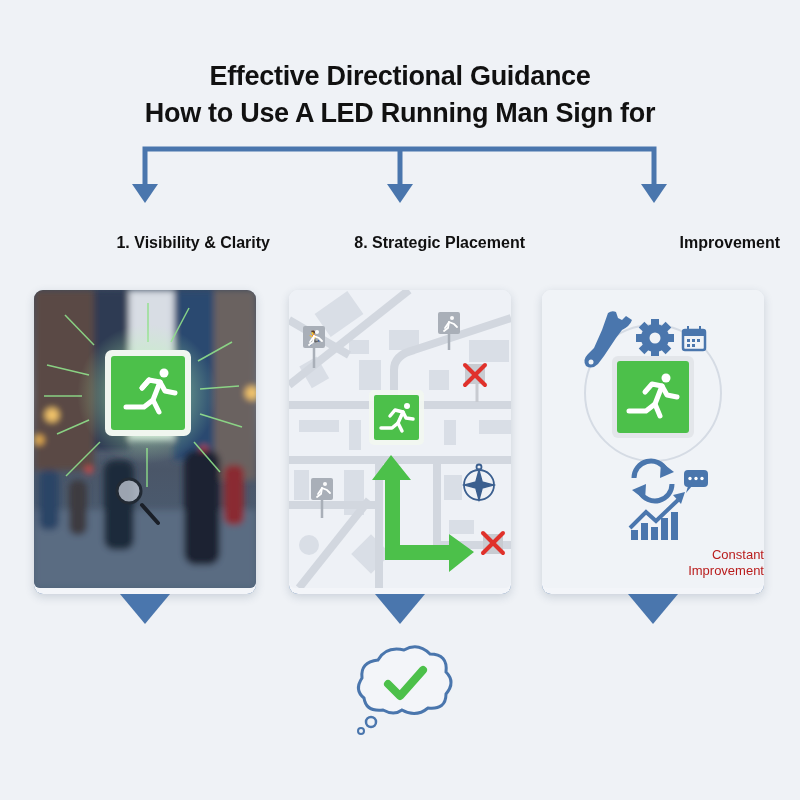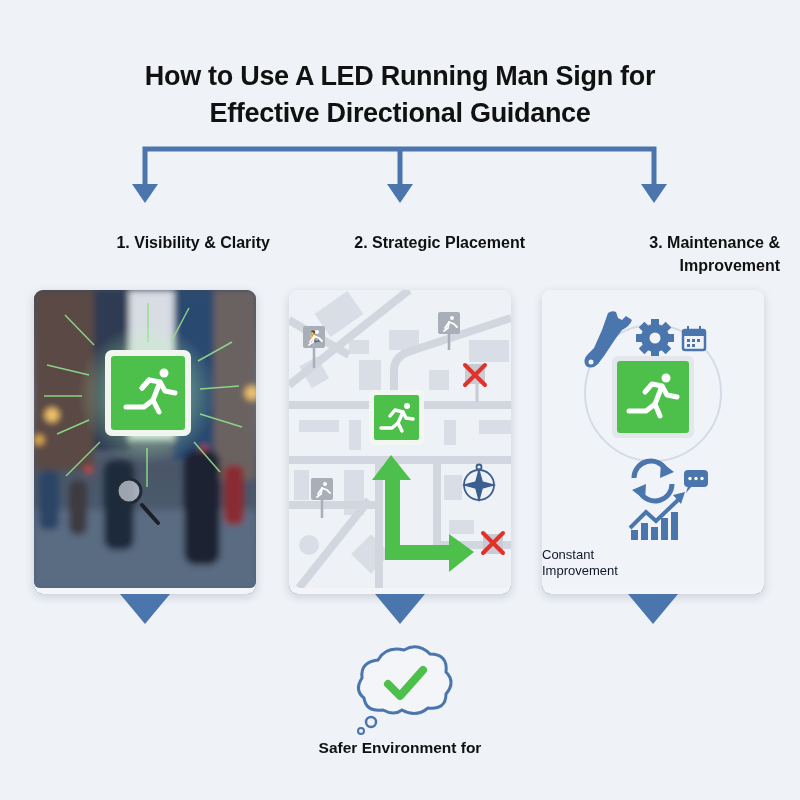--- a/index.html
+++ b/index.html
@@ -31,52 +31,51 @@
     position:absolute; left:0; bottom:0; width:222px; height:12px;
     background:#4a76ad; border-radius:0 0 9px 9px; z-index:-1;
   }
   .card-pointer {
     position:absolute; left:86px; top:304px; width:0; height:0;
     border-left:25px solid transparent; border-right:25px solid transparent;
     border-top:30px solid #4a76ad;
   }
   .card svg { display:block; }
   .caption {
-    position:absolute; left:0; width:222px; text-align:left;
-    font-size:13px; line-height:16px; color:#0f172a;
+    position:absolute; left:0; width:222px; text-align:right;
+    font-size:13px; line-height:16px; color:#b91c1c;
   }
   .outcome-label {
     position:absolute; left:280px; top:737px; width:240px; text-align:center;
     font-weight:bold; font-size:15.5px; line-height:22px;
   }
 </style>
 </head>
 <body>
 
 <div class="title">
+  <div>Effective Directional Guidance</div>
   <div>How to Use A LED Running Man Sign for</div>
-  <div>Effective Directional Guidance</div>
 </div>
 
 <svg class="connector" width="800" height="220">
   <g fill="none" stroke="#4a76ad" stroke-width="5">
     <polyline points="145,185 145,149 654,149 654,185"></polyline>
     <line x1="400" y1="149" x2="400" y2="185"></line>
   </g>
   <g fill="#4a76ad">
     <polygon points="132,184 158,184 145,203"></polygon>
     <polygon points="387,184 413,184 400,203"></polygon>
     <polygon points="641,184 667,184 654,203"></polygon>
   </g>
 </svg>
 
 <div class="step-label" style="left:20px; top:231px; width:250px;">1. Visibility &amp; Clarity</div>
-<div class="step-label" style="left:275px; top:231px; width:250px;">2. Strategic Placement</div>
+<div class="step-label" style="left:275px; top:231px; width:250px;">8. Strategic Placement</div>
 <div class="step-label" style="left:530px; top:231px; width:250px;">
-  <div>3. Maintenance &amp;</div>
   <div>Improvement</div>
 </div>
 
 <div class="card" style="left:34px;">
   <div class="card-band"></div>
   <div class="card-inner">
     <svg width="222" height="298" viewBox="0 0 222 298">
       <defs>
         <linearGradient id="street" x1="0" y1="0" x2="0" y2="1">
           <stop offset="0" stop-color="#3b4a5e"></stop>
@@ -343,14 +342,13 @@
   <div class="card-pointer"></div>
 </div>
 
 <svg style="position:absolute; left:350px; top:640px;" width="110" height="95" viewBox="0 0 110 95">
   <path d="M33 70 Q16 72 14 58 Q4 50 12 38 Q10 22 28 20 Q36 6 54 10 Q68 2 80 14 Q98 14 96 32 Q106 42 96 54 Q96 70 78 68 Q66 78 52 70 Q44 76 33 70 Z" fill="#f3f5f9" stroke="#4a76ad" stroke-width="3"></path>
   <circle cx="21" cy="82" r="5" fill="none" stroke="#4a76ad" stroke-width="2.5"></circle>
   <circle cx="11" cy="91" r="3" fill="none" stroke="#4a76ad" stroke-width="2"></circle>
   <polyline points="38,44 50,56 73,30" fill="none" stroke="#4cc04a" stroke-width="8" stroke-linecap="round" stroke-linejoin="round"></polyline>
 </svg>
 <div class="outcome-label">
-  <div>Safer Environment for</div>
 </div>
 
 </body></html>

